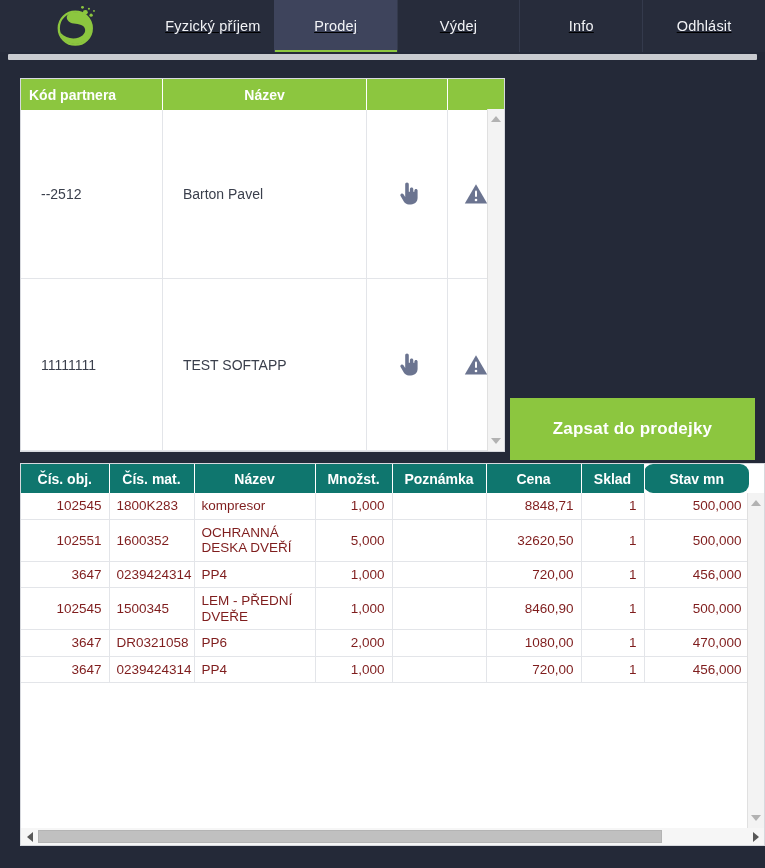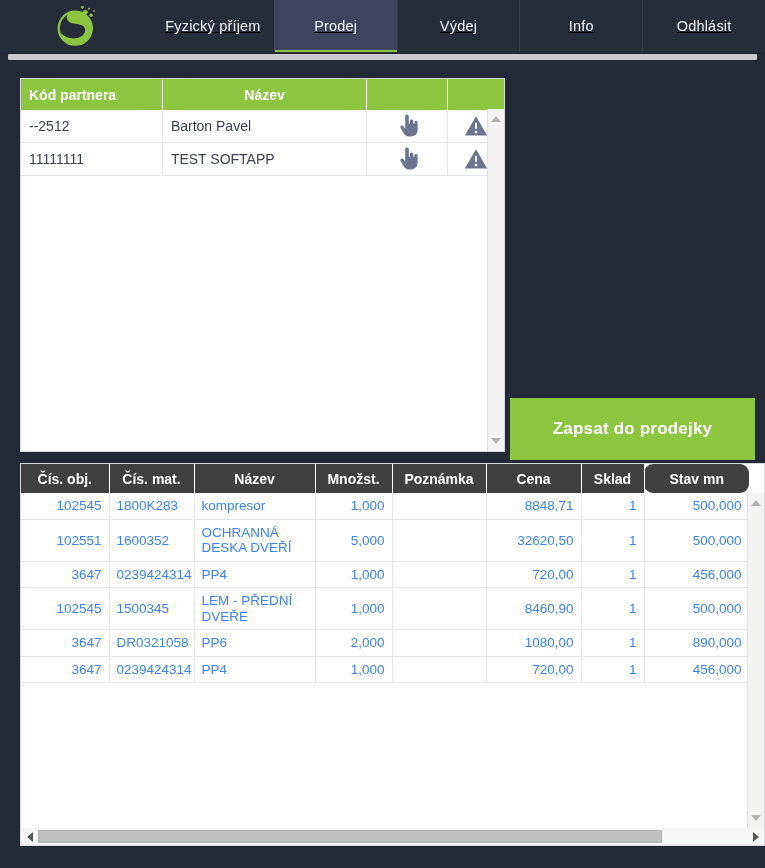--- a/index.html
+++ b/index.html
@@ -78,21 +78,21 @@
   
   .partner-panel {
     position: absolute;
     left: 20px;
     top: 78px;
     width: 485px;
     height: 374px;
     background: #ffffff;
     border: 1px solid #d7d9de;
     display: flex;
-    flex-direction: column;
+    flex-direction: row;
   }
 
   .ptable {
     width: 100%;
     border-collapse: collapse;
     table-layout: fixed;
   }
   .ptable th {
     background: #8cc63f;
     color: #ffffff;
@@ -102,21 +102,21 @@
     text-align: center;
     border-right: 1px solid #ffffff;
     height: 31px;
   }
   .ptable th:last-child { border-right: none; }
   .ptable th.left { text-align: left; }
 
   .ptable td {
     font-size: 14px;
     color: #3a3f4c;
-    padding: 7px 8px;
+    padding: 7px 20px;
     border-bottom: 1px solid #e3e5e9;
     border-right: 1px solid #e3e5e9;
     height: 32px;
     white-space: nowrap;
     overflow: hidden;
   }
   .ptable td:last-child { border-right: none; }
   .ptable td.icon-cell { text-align: center; padding: 3px 0; }
 
   .ptable tr.selected td {
@@ -208,36 +208,36 @@
     border: 1px solid #d7d9de;
     overflow: hidden;
   }
 
   .itable {
     width: 728px;
     border-collapse: collapse;
     table-layout: fixed;
   }
   .itable th {
-    background: #404040;
+    background: #0f766e;
     color: #ffffff;
     font-size: 14px;
     font-weight: bold;
     text-align: center;
     padding: 6px 8px;
     height: 29px;
     border-right: 1px solid #ffffff;
     white-space: nowrap;
     overflow: hidden;
   }
   .itable th:last-child { border-right: none; border-radius: 9px; }
 
   .itable td {
     font-size: 13.5px;
-    color: #3b82f6;
+    color: #7f1d1d;
     padding: 5px 7px;
     border-bottom: 1px solid #e3e5e9;
     border-right: 1px solid #e3e5e9;
     overflow: hidden;
     white-space: nowrap;
     text-overflow: clip;
     vertical-align: middle;
   }
   .itable td.wrap { white-space: normal; line-height: 1.15; }
   .itable td.num { text-align: right; }
@@ -436,21 +436,21 @@
         <td class="num">500,000</td>
       </tr>
       <tr>
         <td class="num">3647</td>
         <td>DR0321058</td>
         <td class="wrap">PP6</td>
         <td class="num">2,000</td>
         <td></td>
         <td class="num">1080,00</td>
         <td class="num">1</td>
-        <td class="num">890,000</td>
+        <td class="num">470,000</td>
       </tr>
       <tr>
         <td class="num">3647</td>
         <td>0239424314</td>
         <td class="wrap">PP4</td>
         <td class="num">1,000</td>
         <td></td>
         <td class="num">720,00</td>
         <td class="num">1</td>
         <td class="num">456,000</td>

